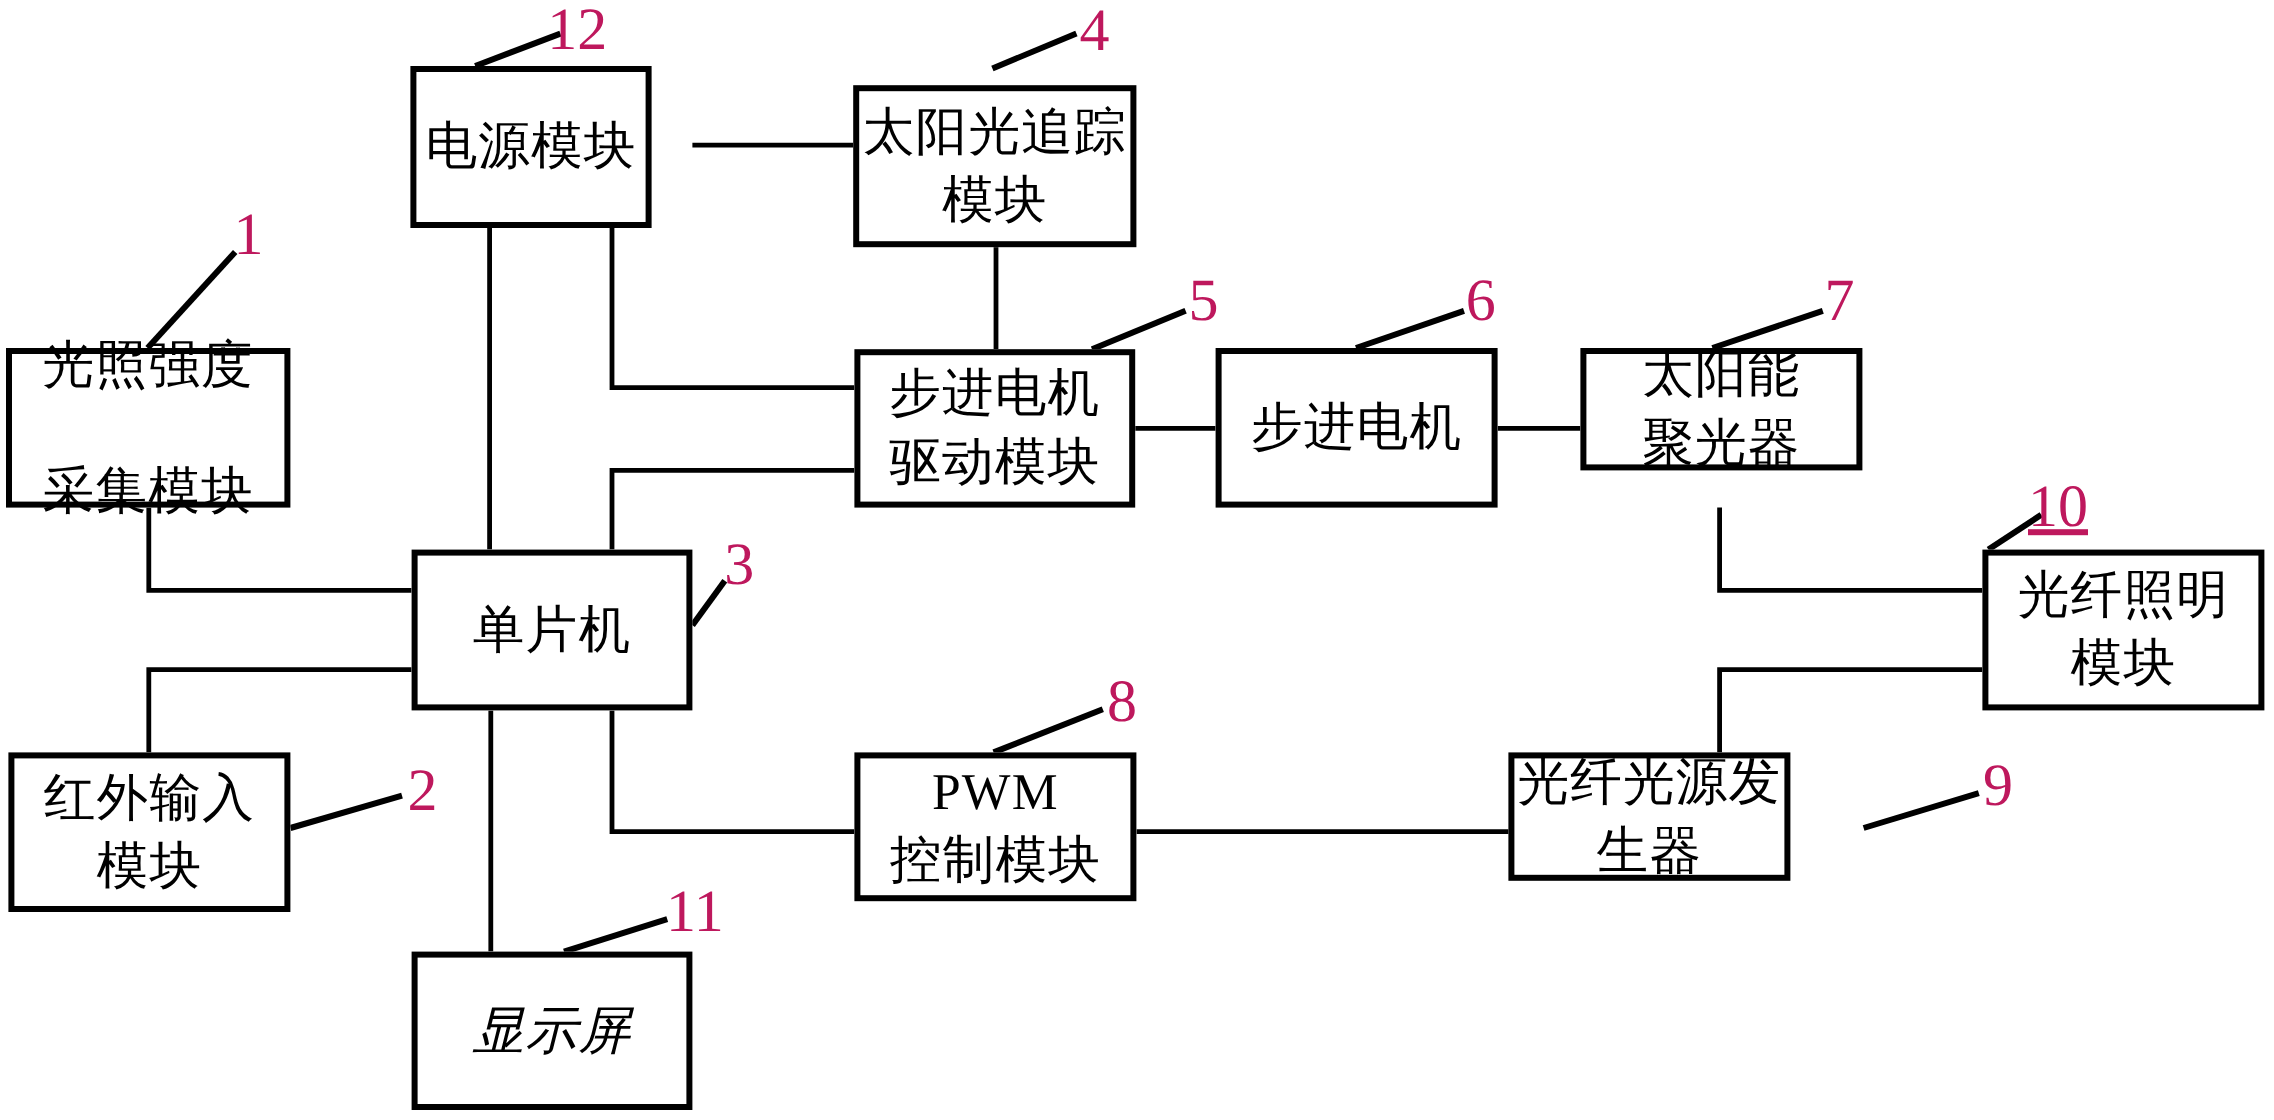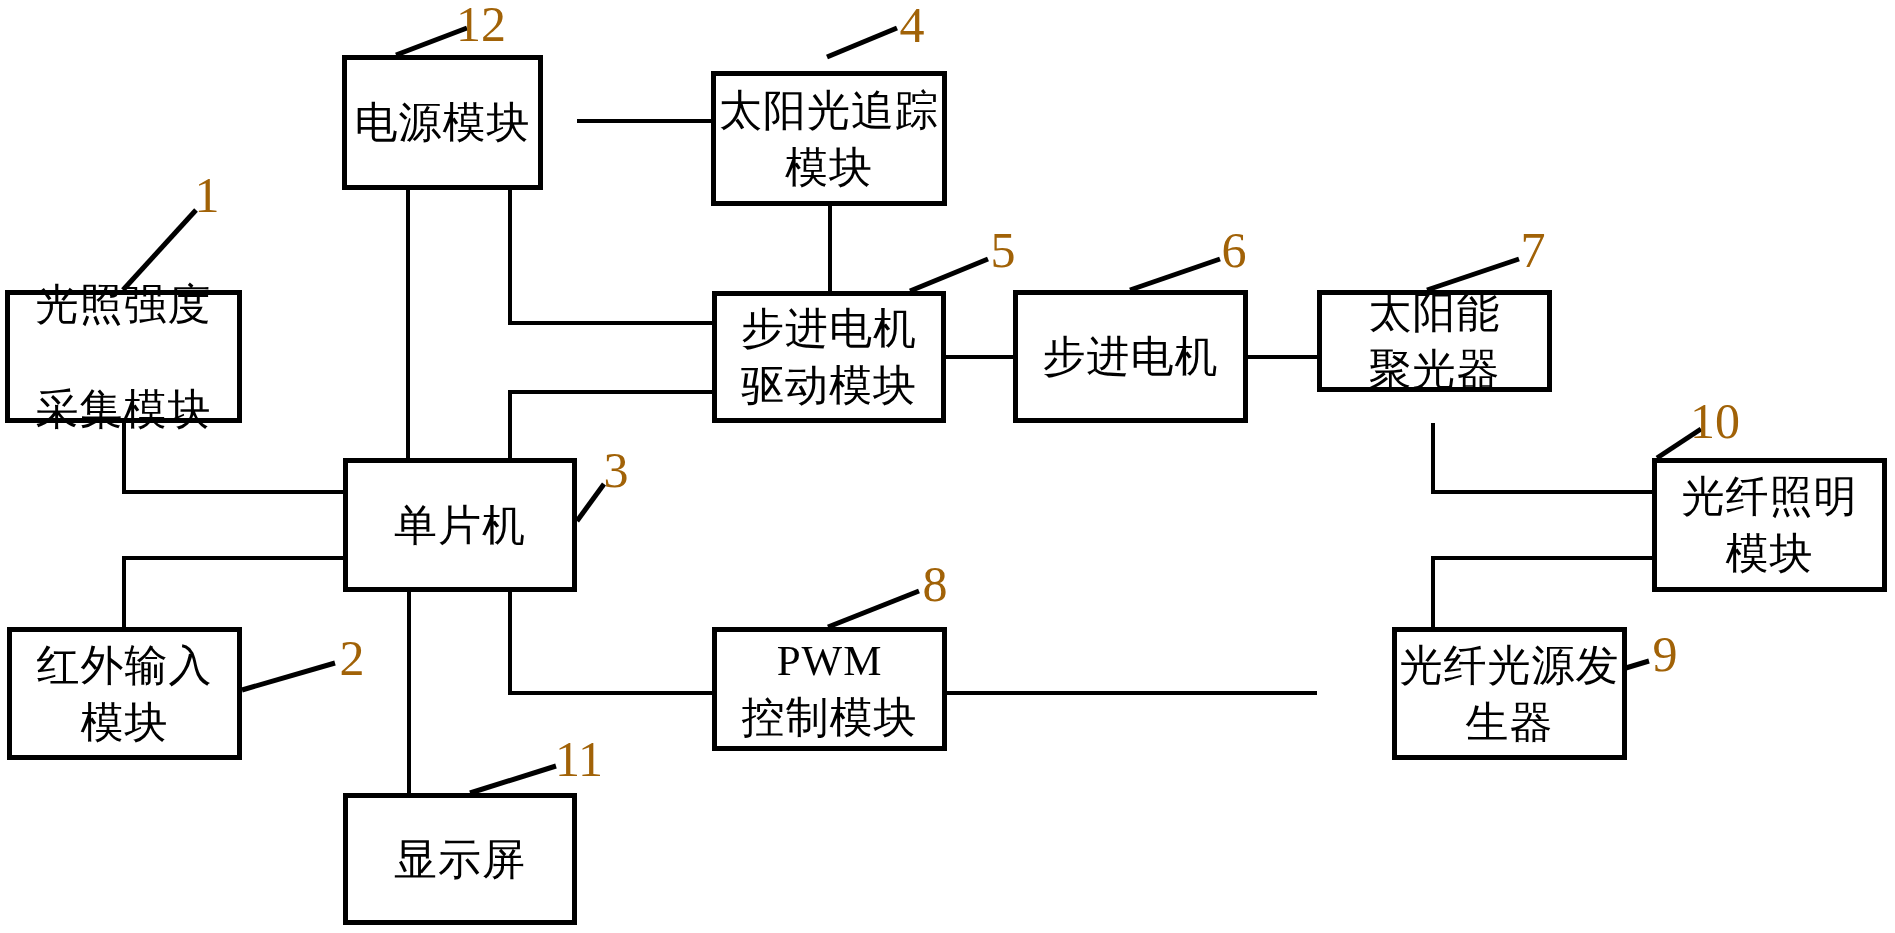--- a/index.html
+++ b/index.html
@@ -24,21 +24,21 @@
     font-size:43px;
     line-height:57px;
     color:#000;
     white-space:nowrap;
     letter-spacing:1px;
   }
   .ref-label{
     position:absolute;
     transform:translate(-50%,-50%);
     font-size:50px;
-    color:#a16207;
+    color:#be185d;
     line-height:1;
     white-space:nowrap;
   }
 </style>
 </head>
 <body>
 
 <div id="figure">
   <svg id="wires" xmlns="http://www.w3.org/2000/svg" width="1895" height="933" viewBox="0 0 1895 933">
       <polyline points="577,121 711,121" fill="none" stroke="#000000" stroke-width="4"></polyline>
@@ -98,32 +98,32 @@
       <div class="box-line">模块</div>
     </div>
     <div class="box" style="left: 7px; top: 627px; width: 235px; height: 133px;">
       <div class="box-line">红外输入</div>
       <div class="box-line">模块</div>
     </div>
     <div class="box" style="left: 712px; top: 627px; width: 235px; height: 124px;">
       <div class="box-line">PWM</div>
       <div class="box-line">控制模块</div>
     </div>
-    <div class="box" style="left: 1392px; top: 627px; width: 235px; height: 133px;">
+    <div class="box" style="left: 1257px; top: 627px; width: 235px; height: 107px;">
       <div class="box-line">光纤光源发</div>
       <div class="box-line">生器</div>
     </div>
-    <div class="box" style="left: 343px; top: 793px; width: 234px; height: 132px;">
+    <div class="box" style="left: 343px; top: 793px; width: 234px; height: 132px; font-style: italic;">
       <div class="box-line">显示屏</div>
     </div>
     <div class="ref-label" style="left: 207px; top: 195px;">1</div>
     <div class="ref-label" style="left: 352px; top: 658px;">2</div>
     <div class="ref-label" style="left: 616px; top: 470px;">3</div>
     <div class="ref-label" style="left: 912px; top: 25px;">4</div>
     <div class="ref-label" style="left: 1003px; top: 250px;">5</div>
     <div class="ref-label" style="left: 1234px; top: 250px;">6</div>
     <div class="ref-label" style="left: 1533px; top: 250px;">7</div>
     <div class="ref-label" style="left: 935px; top: 584px;">8</div>
     <div class="ref-label" style="left: 1665px; top: 654px;">9</div>
-    <div class="ref-label" style="left: 1715px; top: 421px;">10</div>
+    <div class="ref-label" style="left: 1715px; top: 421px; text-decoration: underline;">10</div>
     <div class="ref-label" style="left: 579px; top: 759px;">11</div>
     <div class="ref-label" style="left: 481px; top: 24px;">12</div>
   </div>
 
 </body></html>

